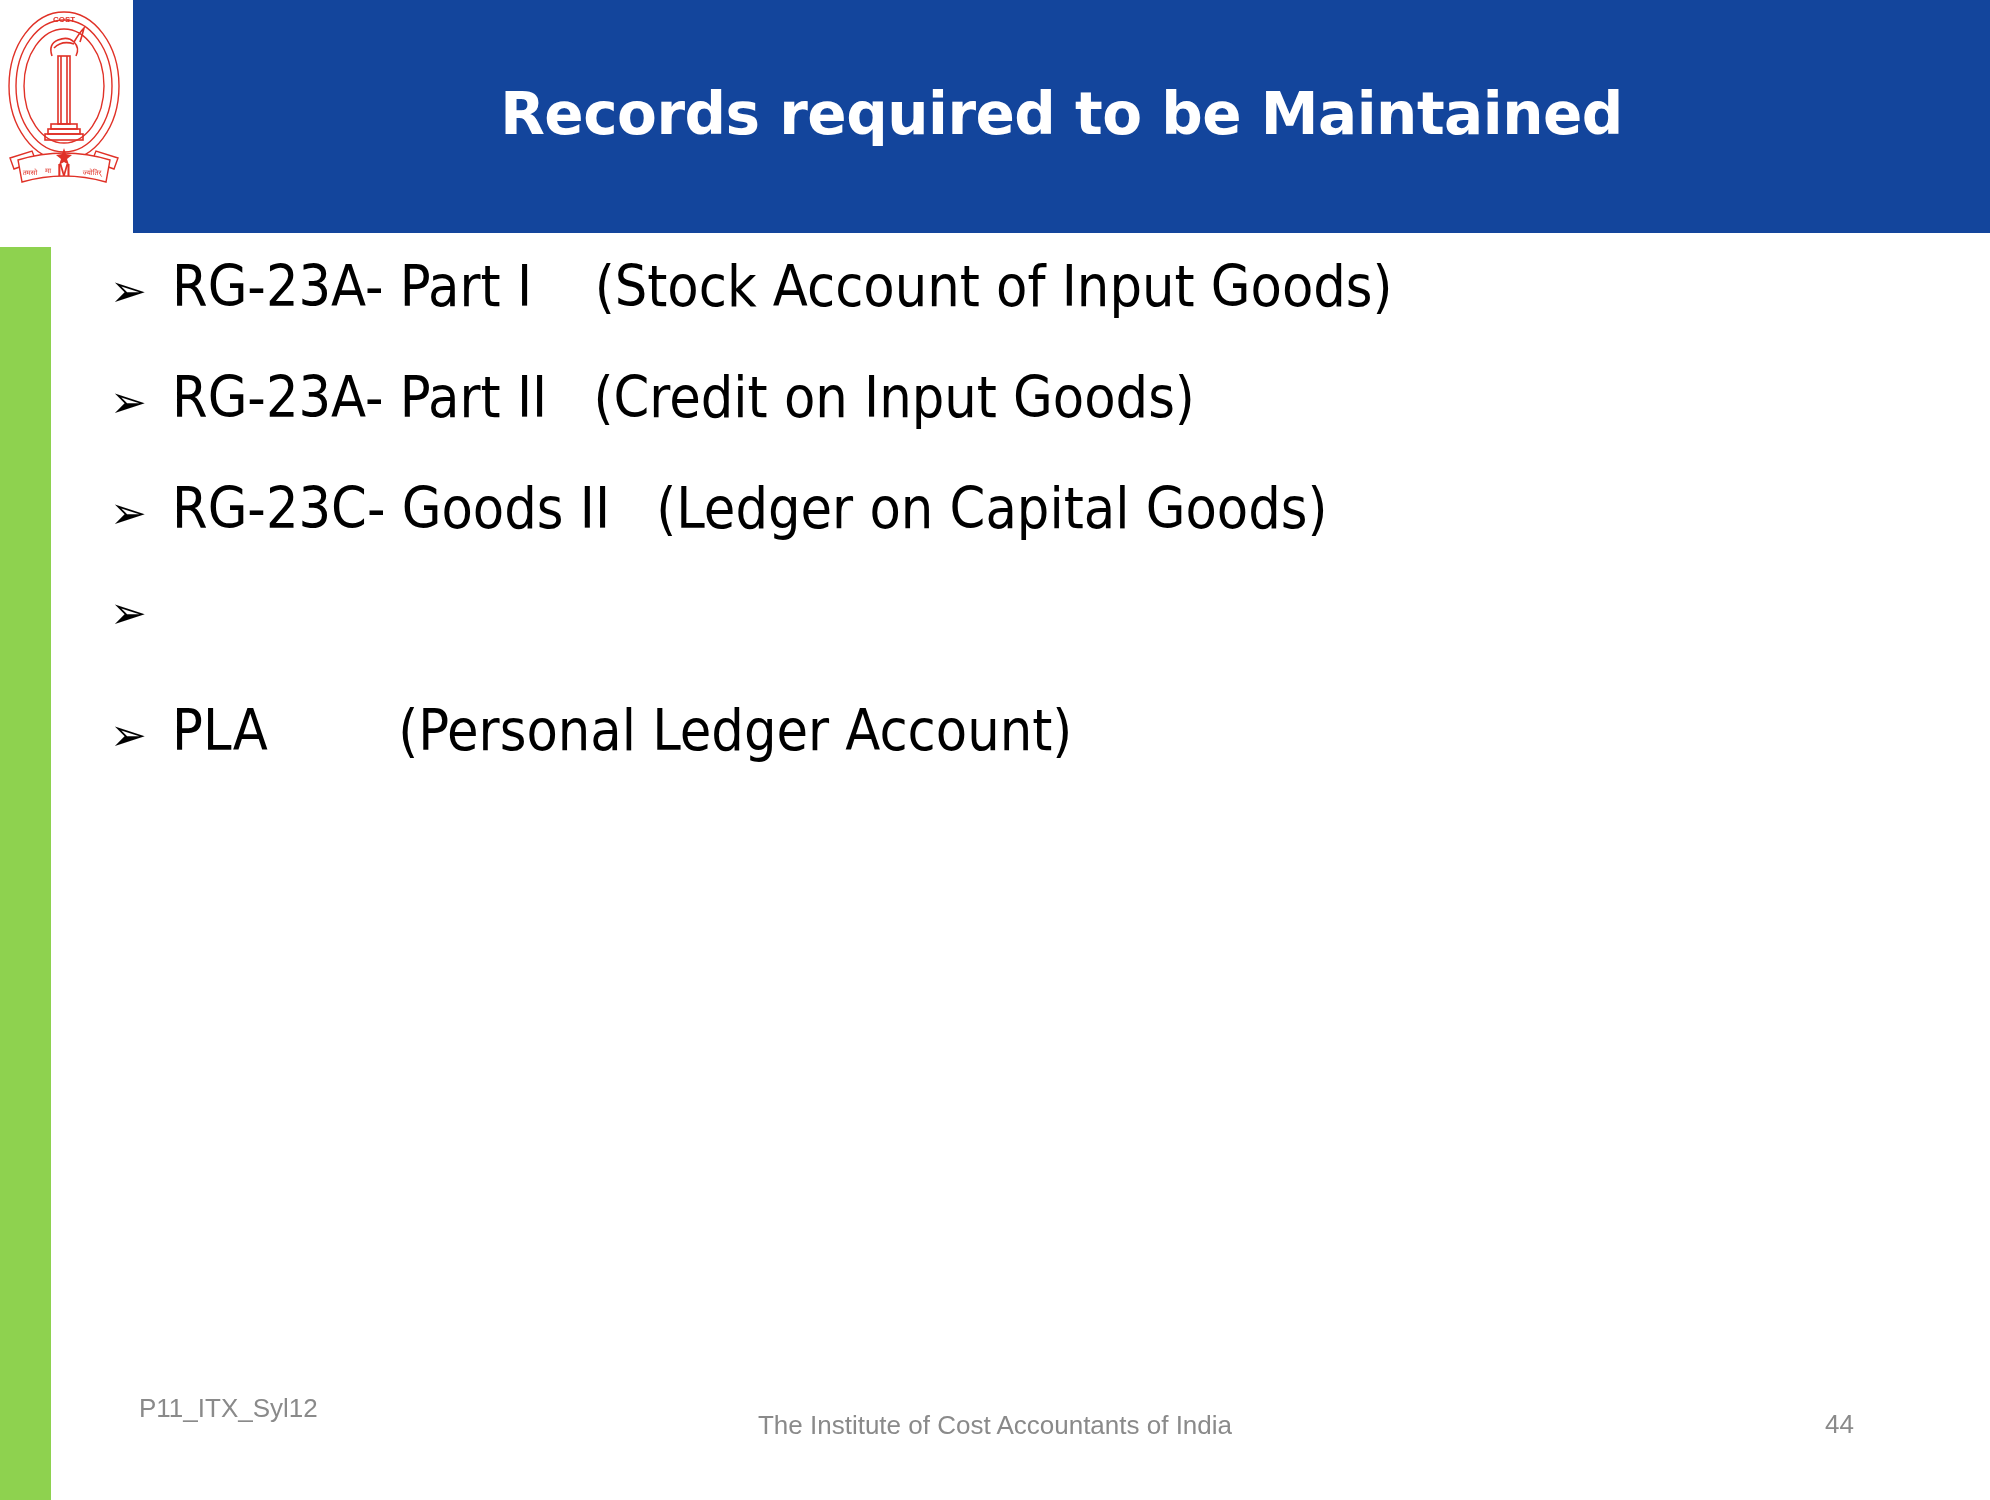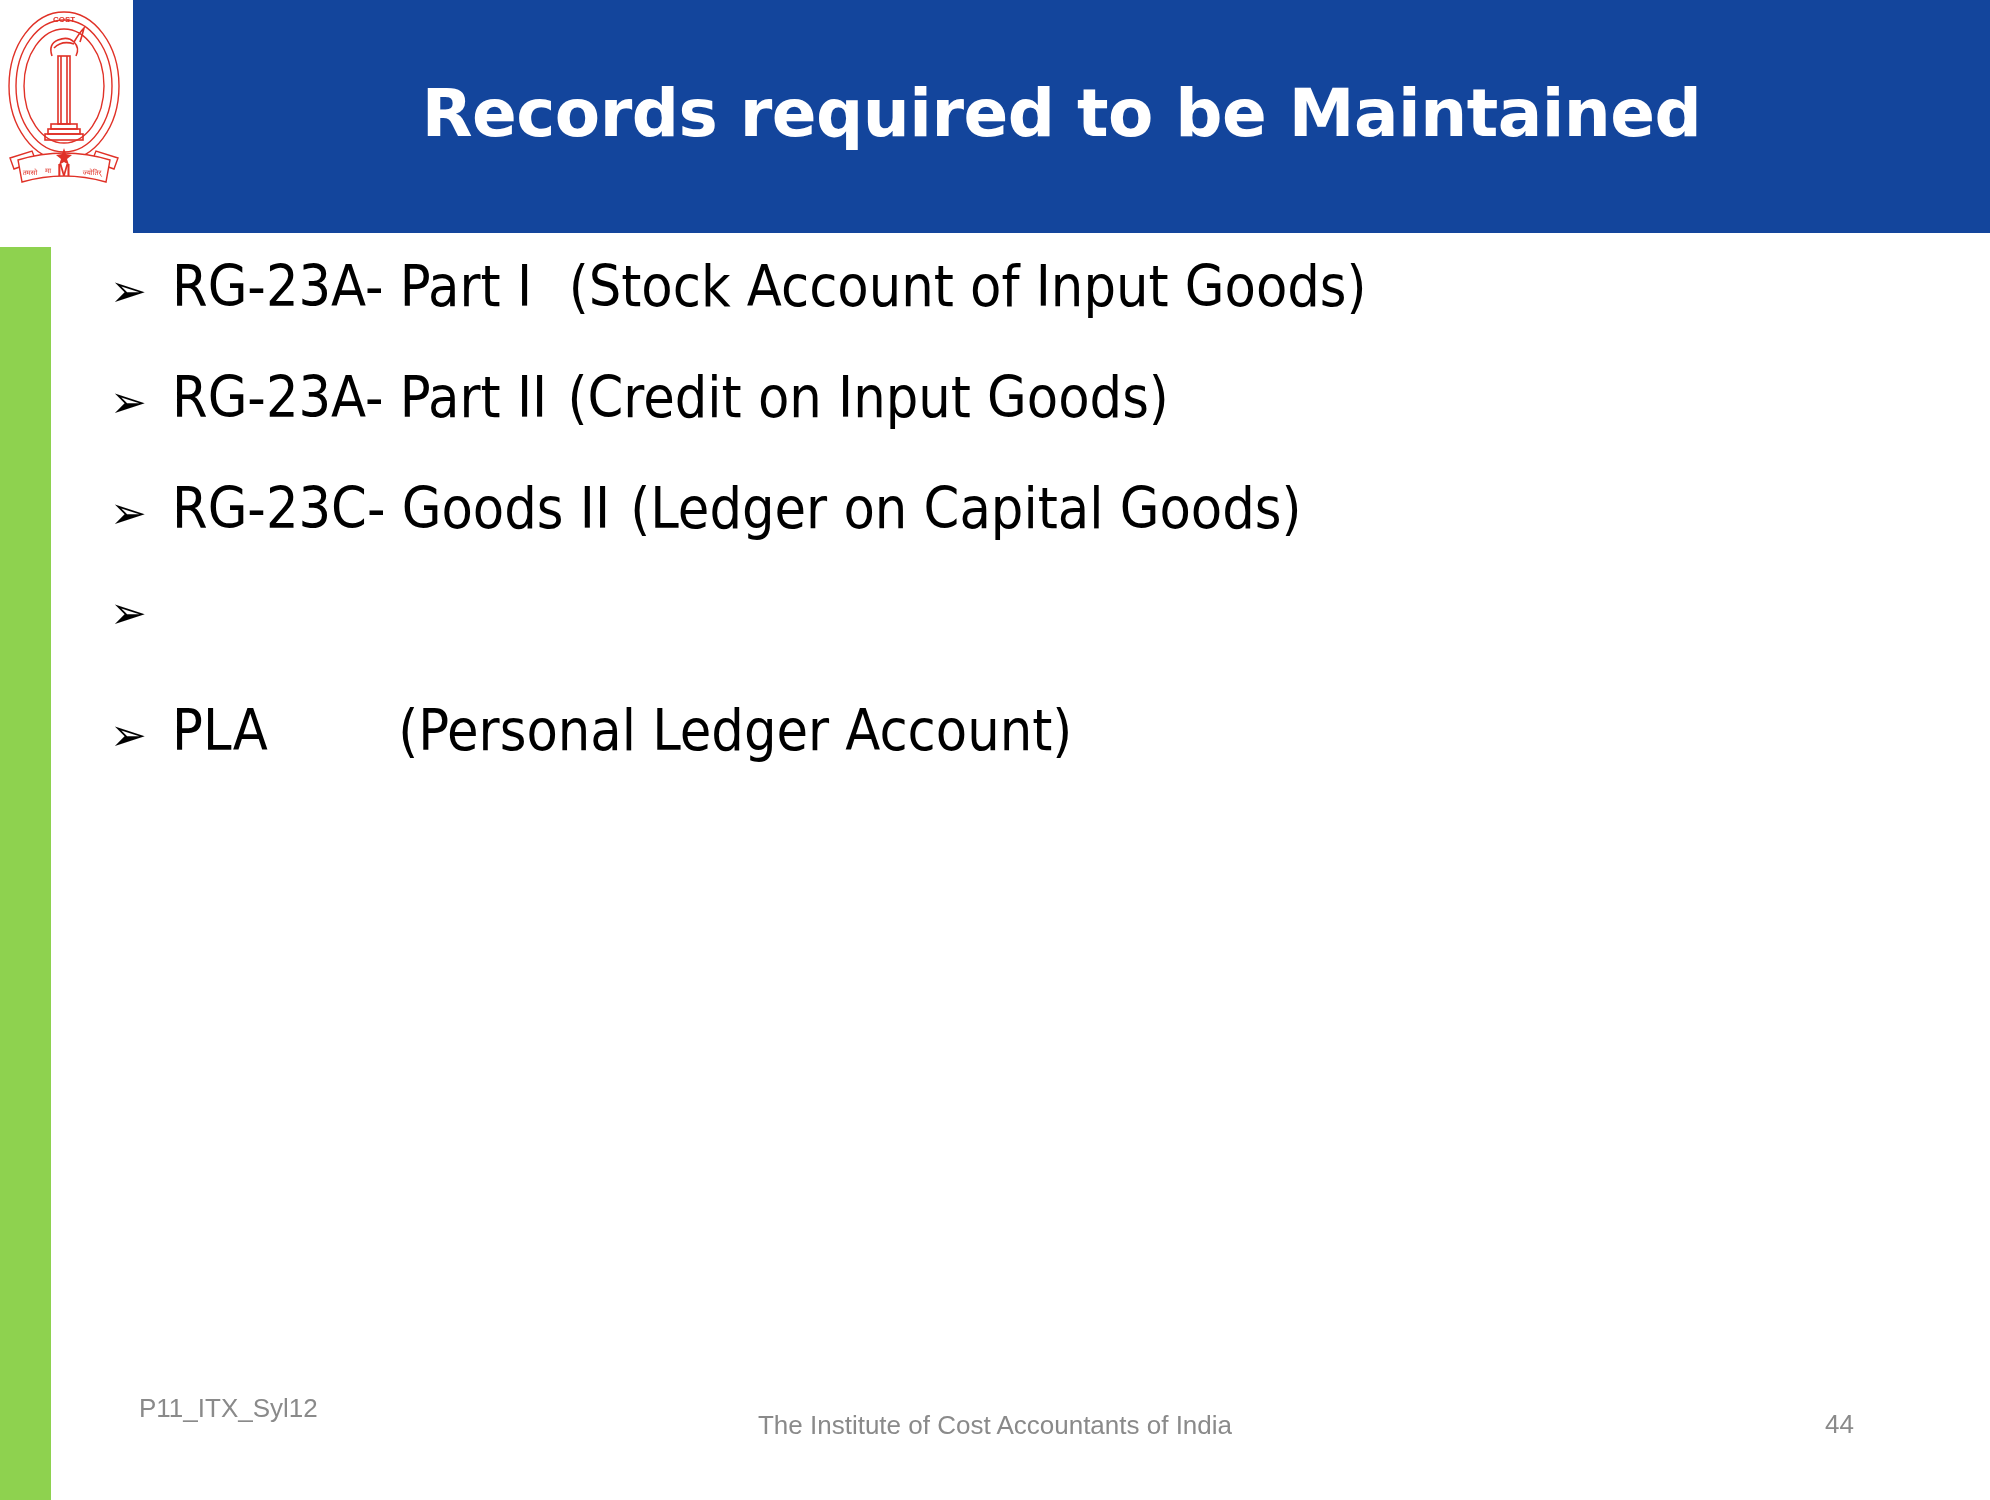--- a/index.html
+++ b/index.html
@@ -48,21 +48,21 @@
     left: 0;
     top: 0;
     width: 100%;
     height: 233px;
     display: flex;
     align-items: center;
     justify-content: center;
     color: #ffffff;
     font-family: "DejaVu Sans", sans-serif;
     font-weight: bold;
-    font-size: 66px;
+    font-size: 58px;
     letter-spacing: -0.5px;
     line-height: 1;
     padding-bottom: 6px;
     box-sizing: border-box;
     white-space: nowrap;
   }
 
   
   .logo {
     position: absolute;
@@ -101,21 +101,21 @@
     line-height: 1;
     font-stretch: condensed;
   }
   .bullet-label {
     display: inline-block;
   }
   .bullet-desc {
     display: inline-block;
   }
   
-  .gap-sm .bullet-desc { margin-left: 4px; }
+  .gap-sm .bullet-desc { margin-left: 30px; }
   .gap-lg .bullet-desc { margin-left: 0; }
 
   
   .footer {
     position: absolute;
     left: 0;
     top: 1393px;
     width: 1990px;
     height: 48px;
     color: #8a8a8a;

